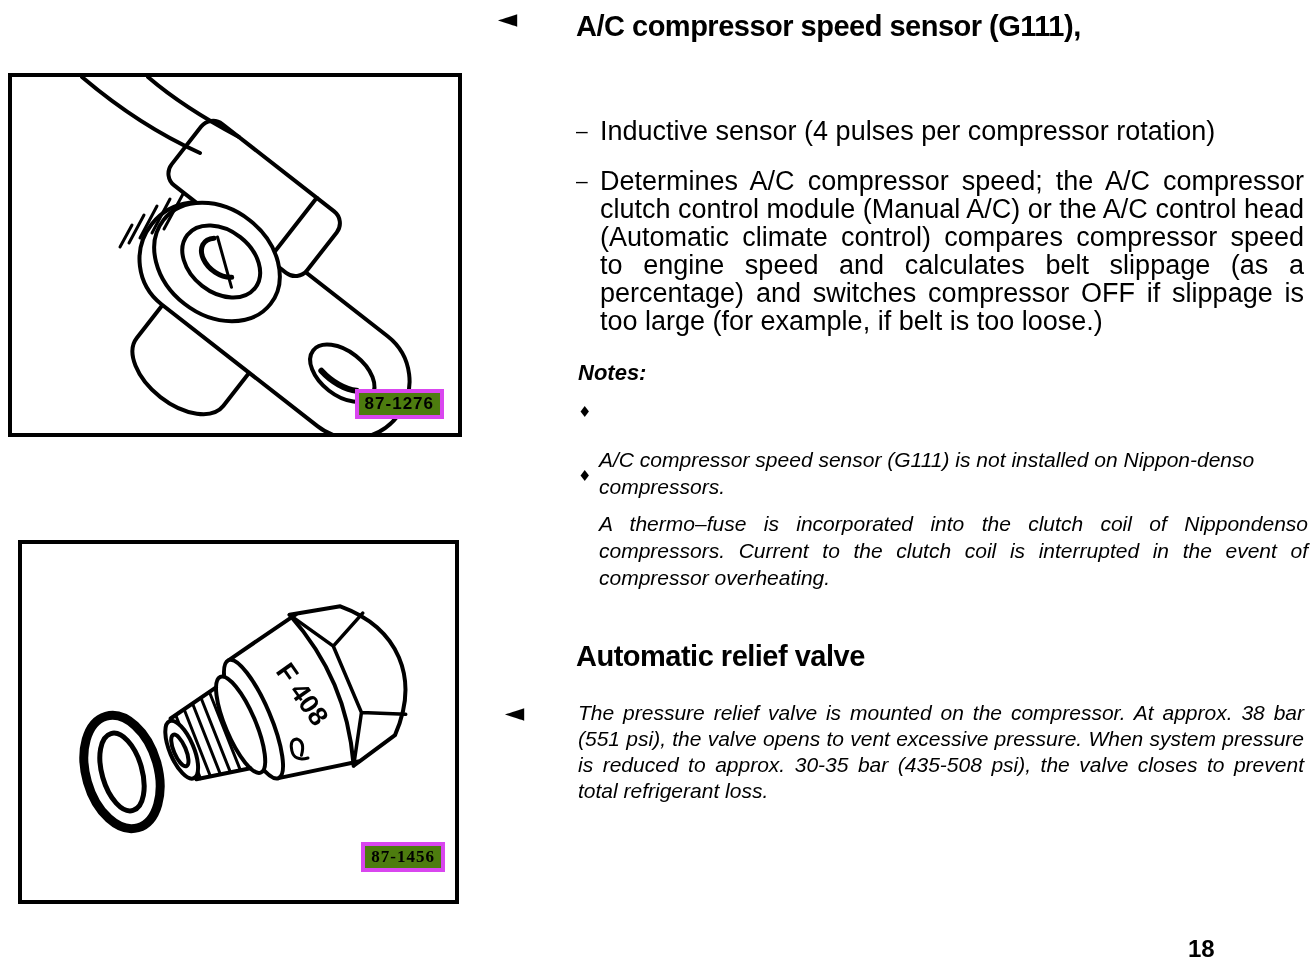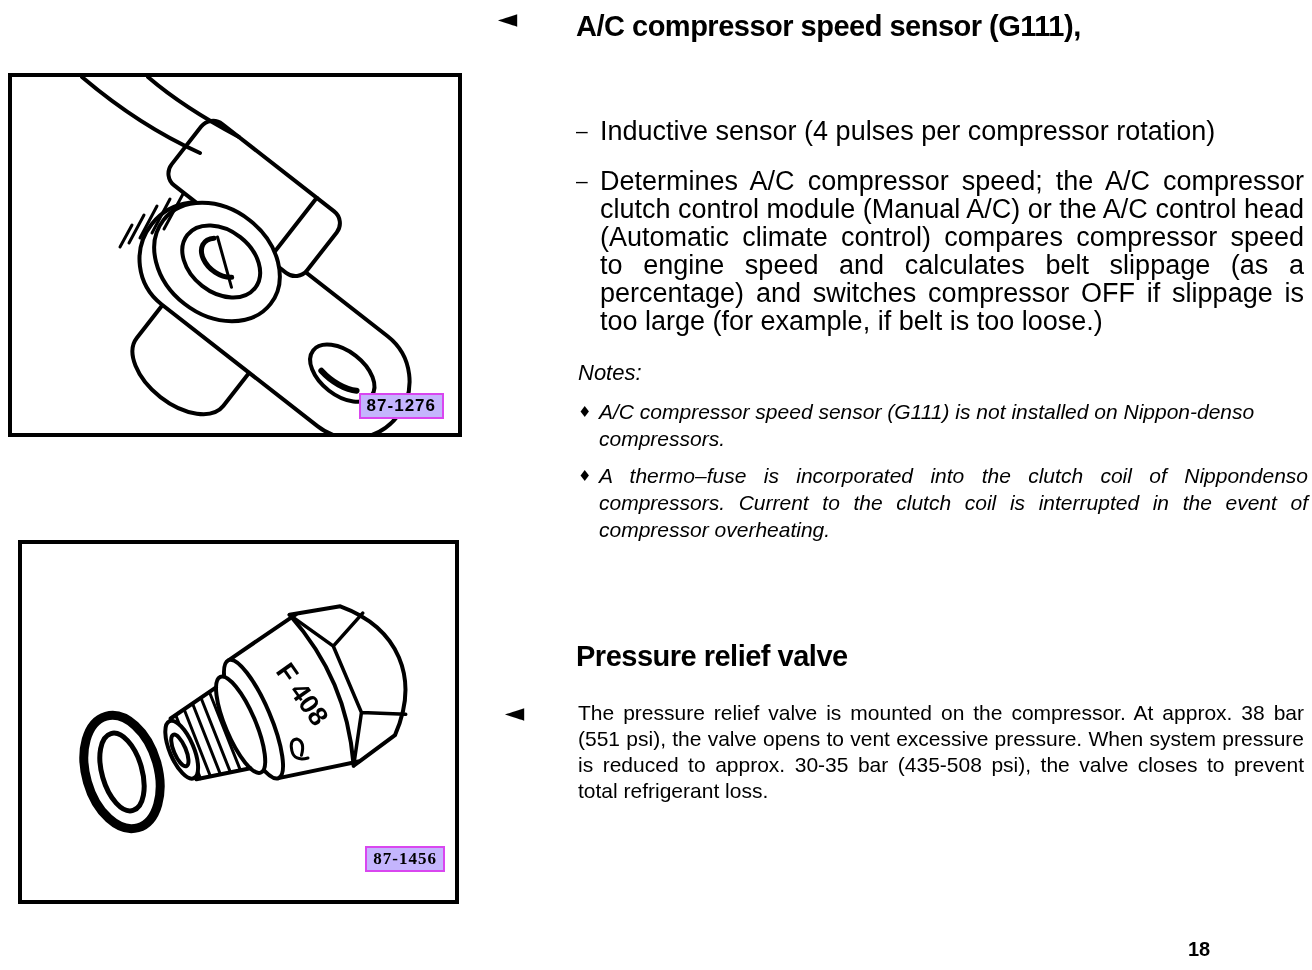--- a/index.html
+++ b/index.html
@@ -4,44 +4,44 @@
 <style>
   html,body{margin:0;padding:0;background:#9a9a9a;}
   .sheet{
     position:relative;width:1312px;height:970px;background:#ffffff;
     font-family:"Liberation Sans",sans-serif;color:#000;overflow:hidden;
   }
   
   .fig{position:absolute;border:4px solid #000;box-sizing:border-box;background:#fff;}
   .fig svg{display:block;width:100%;height:100%;}
   .fig-label{
-    position:absolute;border:2px solid #d946ef;background:#c4b5fd;
+    position:absolute;border:4px solid #d946ef;background:#4d7c0f;
     font-weight:bold;font-size:17px;line-height:20px;padding:1px 6px;letter-spacing:1px;
   }
   
   .marker{
     position:absolute;font-family:"DejaVu Sans",sans-serif;
     font-size:25px;line-height:1;color:#000;
   }
   
   .h1{
     position:absolute;margin:0;font-weight:bold;font-size:29px;line-height:36px;
     letter-spacing:-0.5px;
   }
   
   .flexrow{position:absolute;display:flex;align-items:flex-start;}
   .dash-col{flex:none;width:24px;font-size:21px;line-height:28px;}
   .body-txt{flex:1;font-size:27px;line-height:28px;}
   .justify{text-align:justify;}
   
-  .notes-label{position:absolute;font-weight:normal;font-style:italic;font-size:22px;line-height:26px;}
+  .notes-label{position:absolute;font-weight:bold;font-style:italic;font-size:22px;line-height:26px;}
   .note .dash-col{width:21px;font-size:15px;line-height:27px;padding-top:1px;font-family:"DejaVu Sans",sans-serif;}
-  .note .body-txt{font-style:italic;font-size:21px;line-height:27px;}
+  .note .body-txt{font-style:italic;font-size:21px;line-height:27px;margin-top:48px;}
   .para{position:absolute;font-size:21px;line-height:26px;}
-  .page-num{position:absolute;font-weight:bold;font-size:20px;line-height:22px;text-align:center;}
+  .page-num{position:absolute;font-weight:bold;font-size:24px;line-height:22px;text-align:center;}
 </style>
 </head>
 <body>
 
 <div class="sheet">
 
   <div class="fig" style="left:8px;top:73px;width:454px;height:364px;">
     <svg viewBox="0 0 446 356">
       <g fill="none" stroke="#000" stroke-width="4" stroke-linecap="round" stroke-linejoin="round">
 
@@ -135,21 +135,21 @@
   <div class="flexrow note" style="left:578px;top:398px;width:728px;">
     <span class="dash-col">♦</span>
     <span class="body-txt">A/C compressor speed sensor (G111) is not installed on Nippon-denso compressors.</span>
   </div>
 
   <div class="flexrow note" style="left:578px;top:462px;width:730px;">
     <span class="dash-col">♦</span>
     <span class="body-txt justify">A thermo–fuse is incorporated into the clutch coil of Nippondenso compressors. Current to the clutch coil is interrupted in the event of compressor overheating.</span>
   </div>
 
-  <h1 class="h1" style="left:576px;top:638px;">Pressure relief valve</h1>
+  <h1 class="h1" style="left:576px;top:638px;">Automatic relief valve</h1>
 
   <div class="marker" style="left:505px;top:700px;">◄</div>
 
-  <div class="para justify" style="left:578px;top:700px;width:726px;">The pressure relief valve is mounted on the compressor.  At approx. 38 bar (551 psi), the valve opens to vent excessive pressure.  When system pressure is reduced to approx. 30-35 bar (435-508 psi), the valve closes to prevent total refrigerant loss.</div>
+  <div class="para justify" style="left:578px;top:700px;width:726px;font-style:italic;">The pressure relief valve is mounted on the compressor.  At approx. 38 bar (551 psi), the valve opens to vent excessive pressure.  When system pressure is reduced to approx. 30-35 bar (435-508 psi), the valve closes to prevent total refrigerant loss.</div>
 
   <div class="page-num" style="left:1188px;top:938px;">18</div>
 
 </div>
 
 </body></html>

